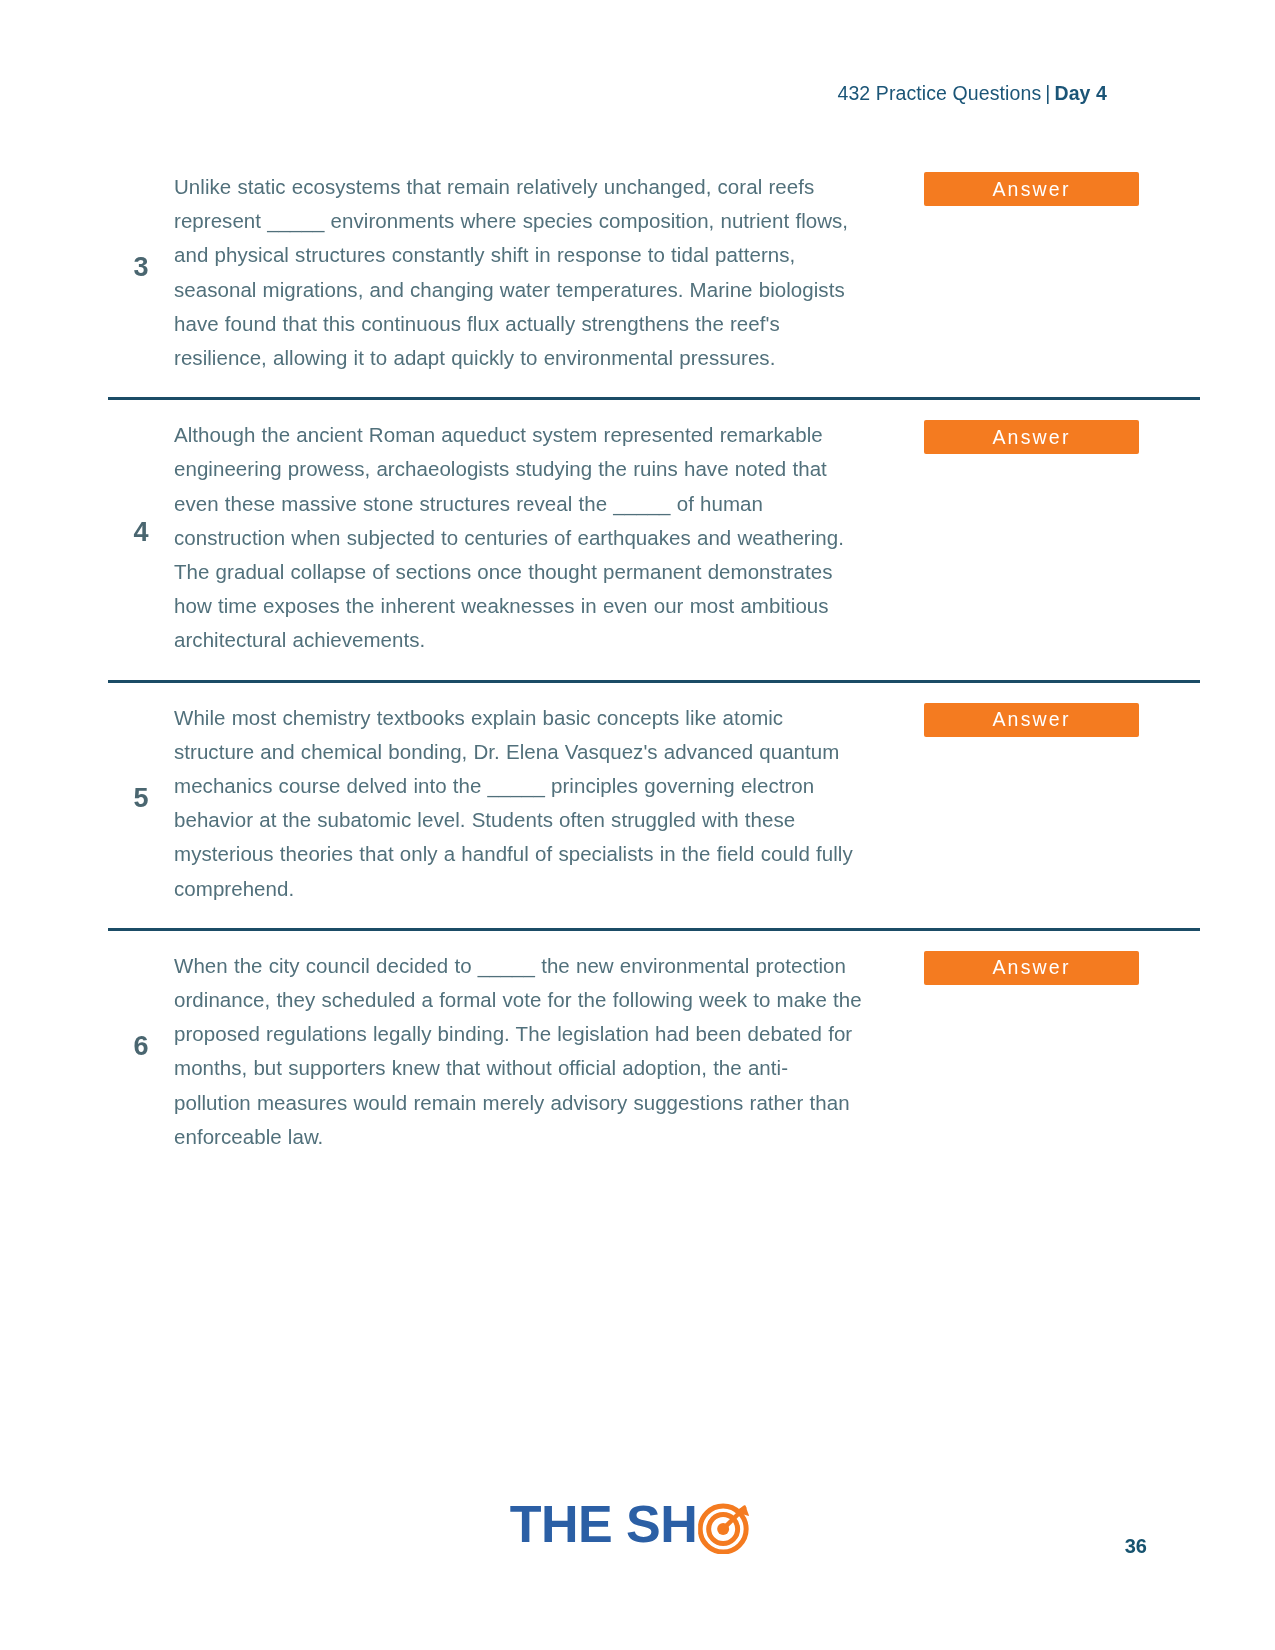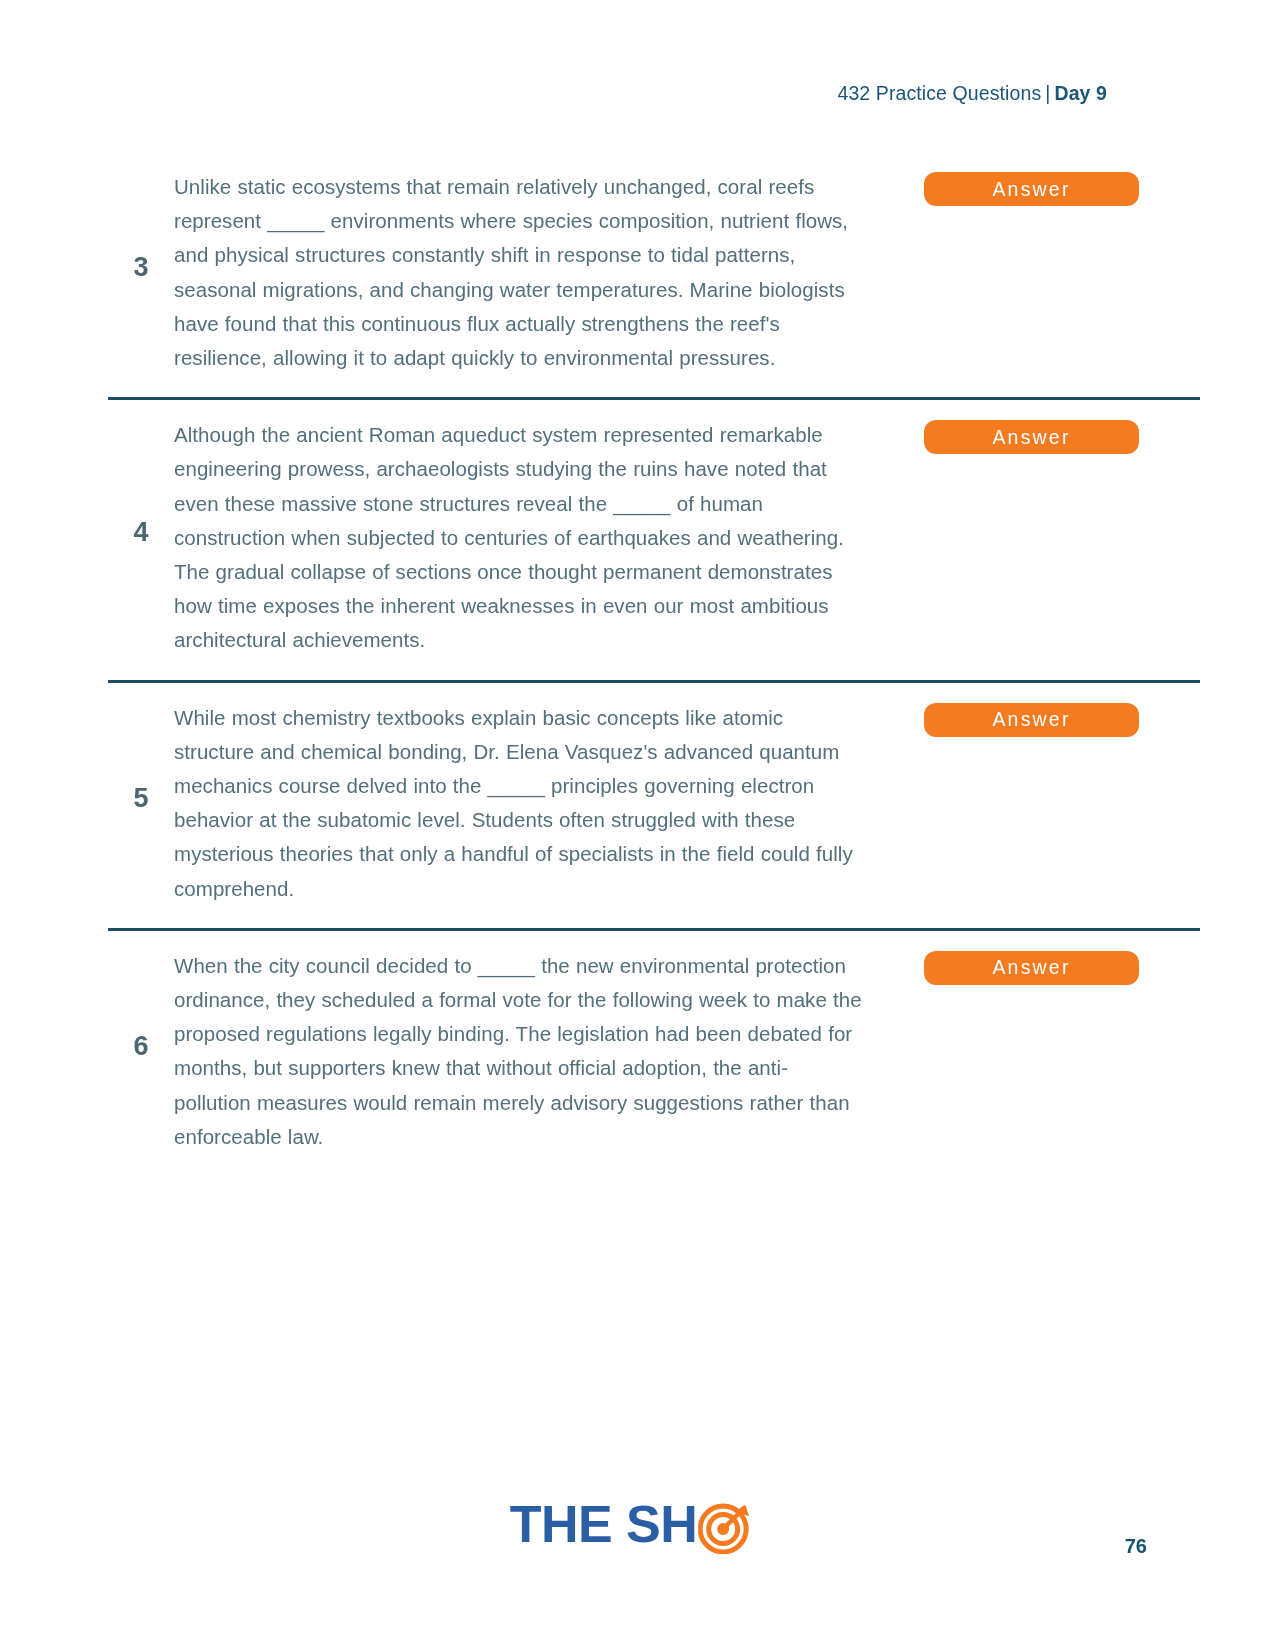--- a/index.html
+++ b/index.html
@@ -89,21 +89,21 @@
     display: inline-flex;
     align-items: center;
     justify-content: center;
     width: 215px;
     height: 34px;
     background: #F47B20;
     color: #ffffff;
     font-size: 19.5px;
     letter-spacing: 2.2px;
     border: none;
-    border-radius: 12px;
+    border-radius: 2px;
     font-family: "Liberation Sans", sans-serif;
     cursor: pointer;
   }
 
   
   .footer {
     position: absolute;
     left: 0;
     right: 12px;
     bottom: 86px;
@@ -143,21 +143,21 @@
     font-weight: 700;
     color: #17536F;
   }
 </style>
 </head>
 <body>
 
 <div class="page">
 
   <div class="page-header">
-    <span class="hdr-main">432 Practice Questions</span><span class="hdr-sep">|</span><span class="hdr-day">Day 9</span>
+    <span class="hdr-main">432 Practice Questions</span><span class="hdr-sep">|</span><span class="hdr-day">Day 4</span>
   </div>
 
   <div class="qlist">
 
     <div class="qrow">
       <div class="qnum">3</div>
       <div class="qbody">
         <div class="qtext">Unlike static ecosystems that remain relatively unchanged, coral reefs represent _____ environments where species composition, nutrient flows, and physical structures constantly shift in response to tidal patterns, seasonal migrations, and changing water temperatures. Marine biologists have found that this continuous flux actually strengthens the reef's resilience, allowing it to adapt quickly to environmental pressures.</div>
         <div class="qanswer-cell">
           <button class="answer-btn">Answer</button>
@@ -203,16 +203,16 @@
       <span class="logo-target">
         <svg viewBox="0 0 54 54" width="54" height="54" aria-hidden="true">
           <circle cx="25" cy="29" r="23" fill="none" stroke="#F47B20" stroke-width="5"></circle>
           <circle cx="25" cy="29" r="14.5" fill="none" stroke="#F47B20" stroke-width="5"></circle>
           <circle cx="25" cy="29" r="6" fill="#F47B20"></circle>
           <line x1="25" y1="29" x2="46" y2="8" stroke="#F47B20" stroke-width="4.5" stroke-linecap="round"></line>
           <polygon points="47,5 51,16 36,12" fill="#F47B20"></polygon>
         </svg>
       </span>
     </div>
-    <div class="page-number">76</div>
+    <div class="page-number">36</div>
   </div>
 
 </div>
 
 </body></html>

